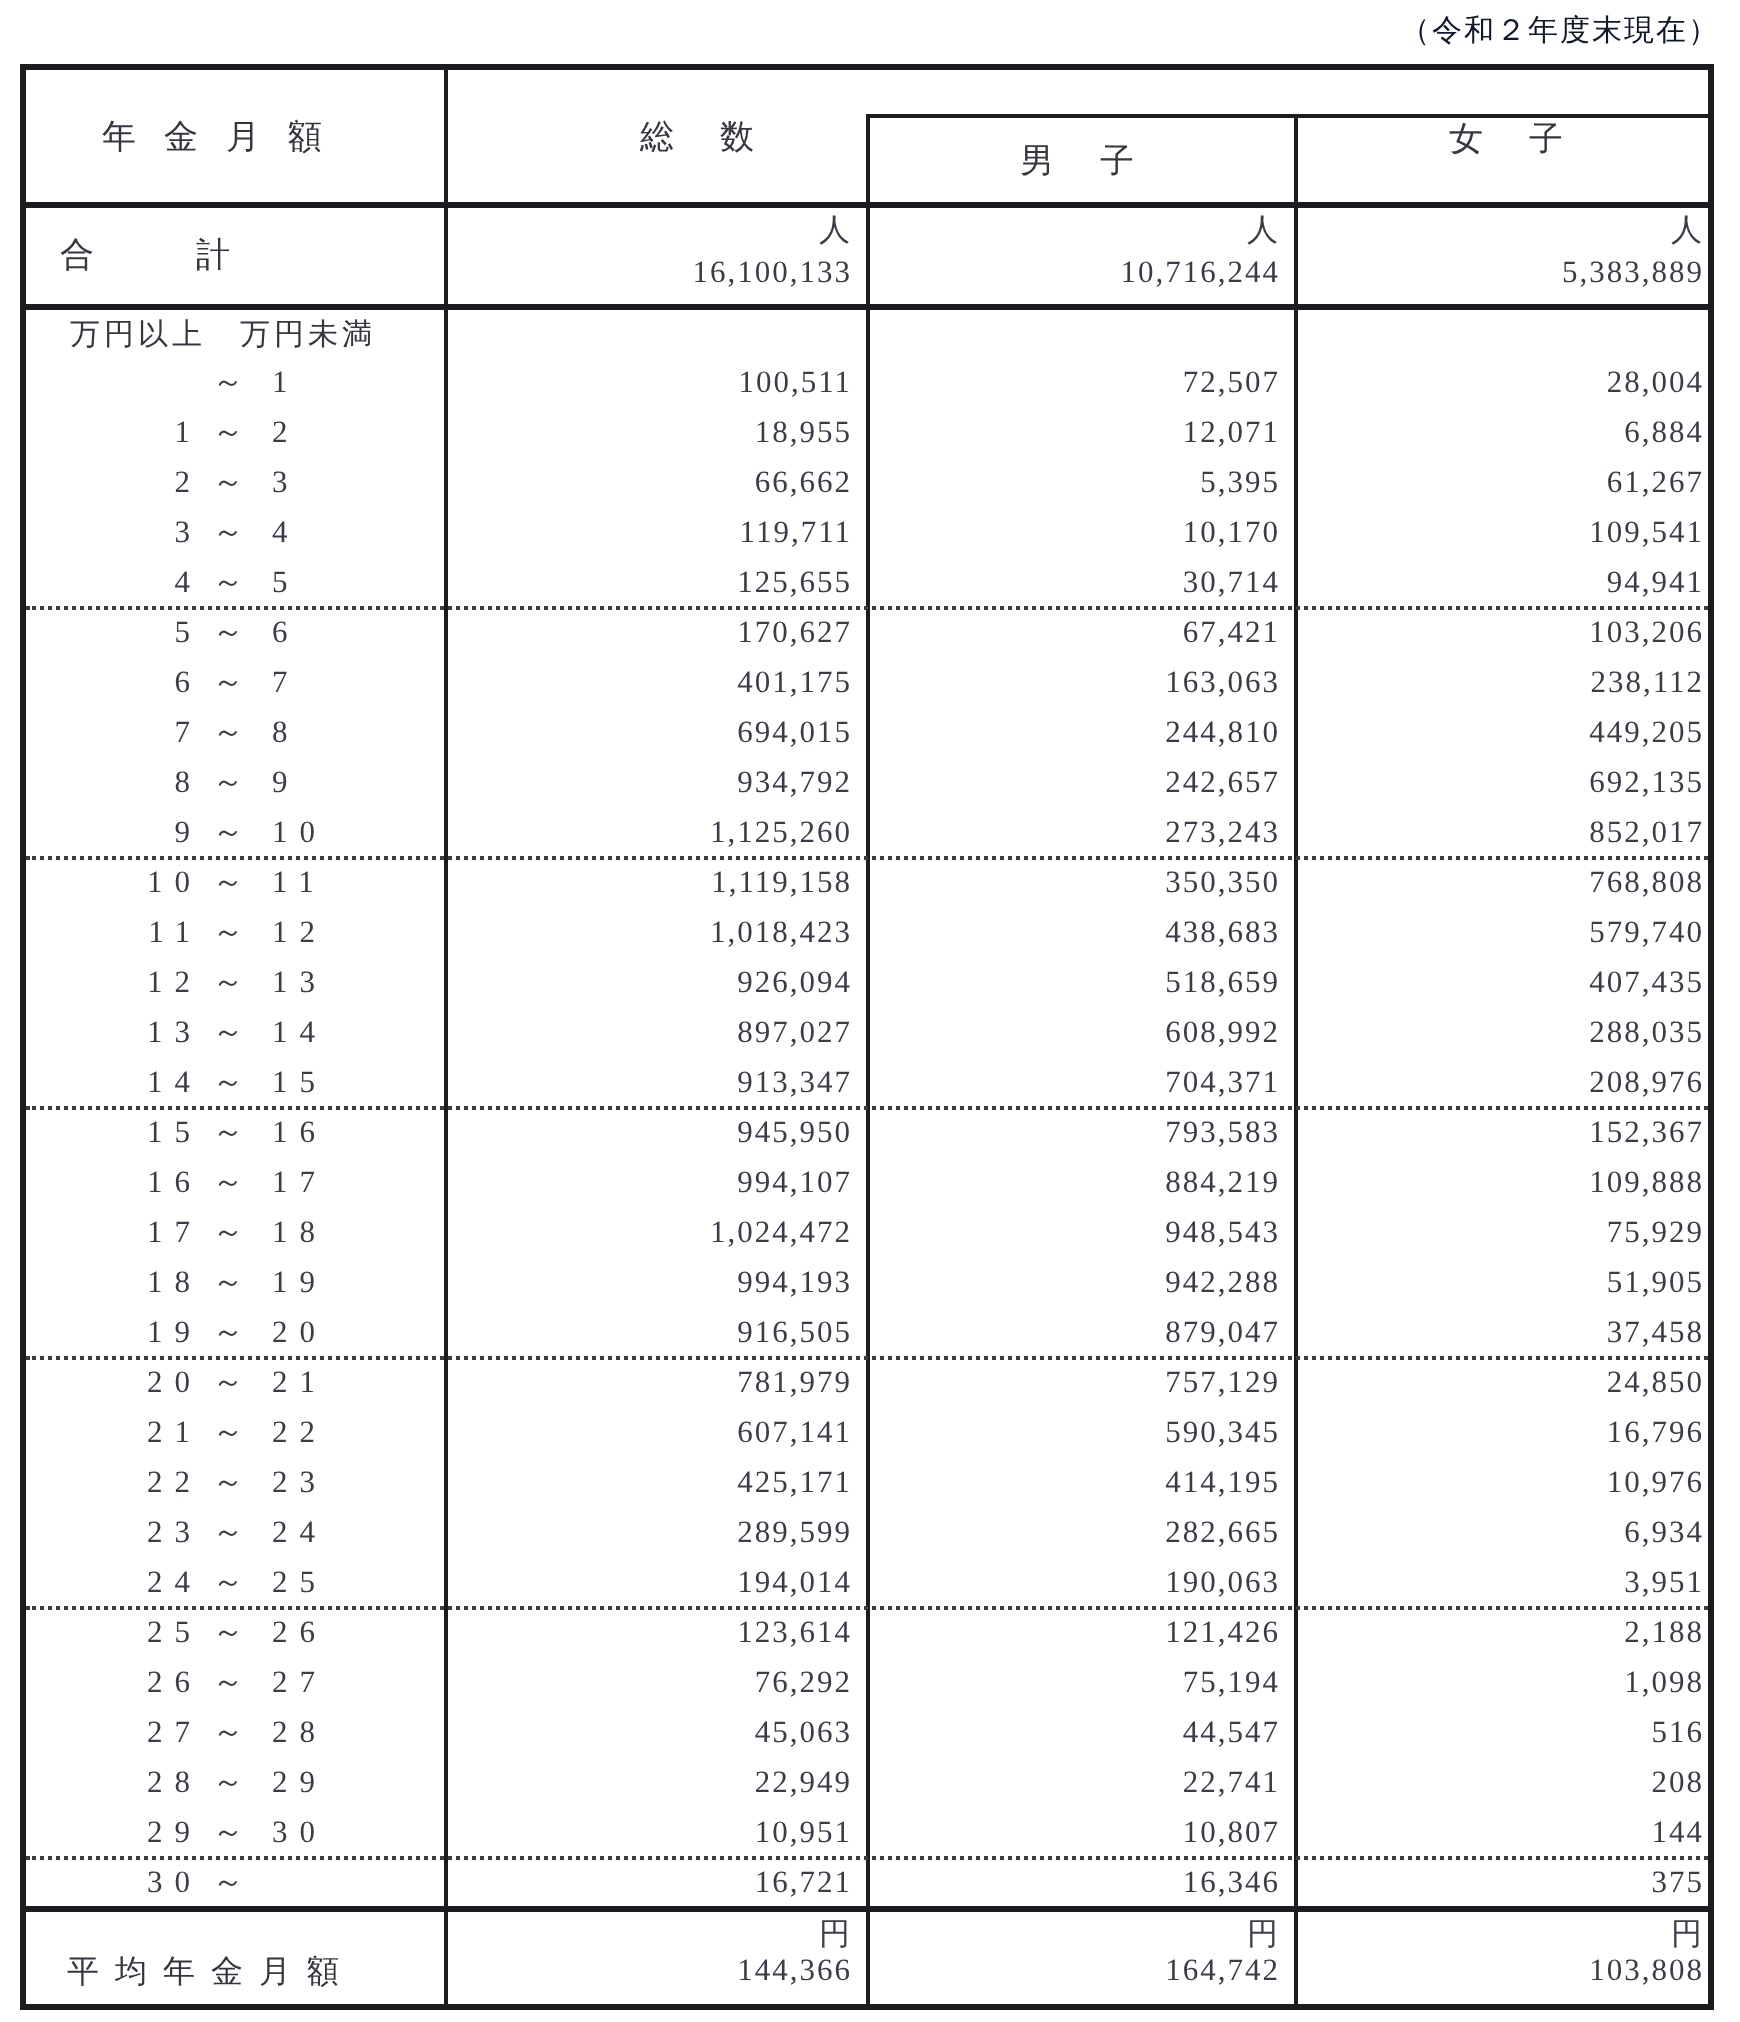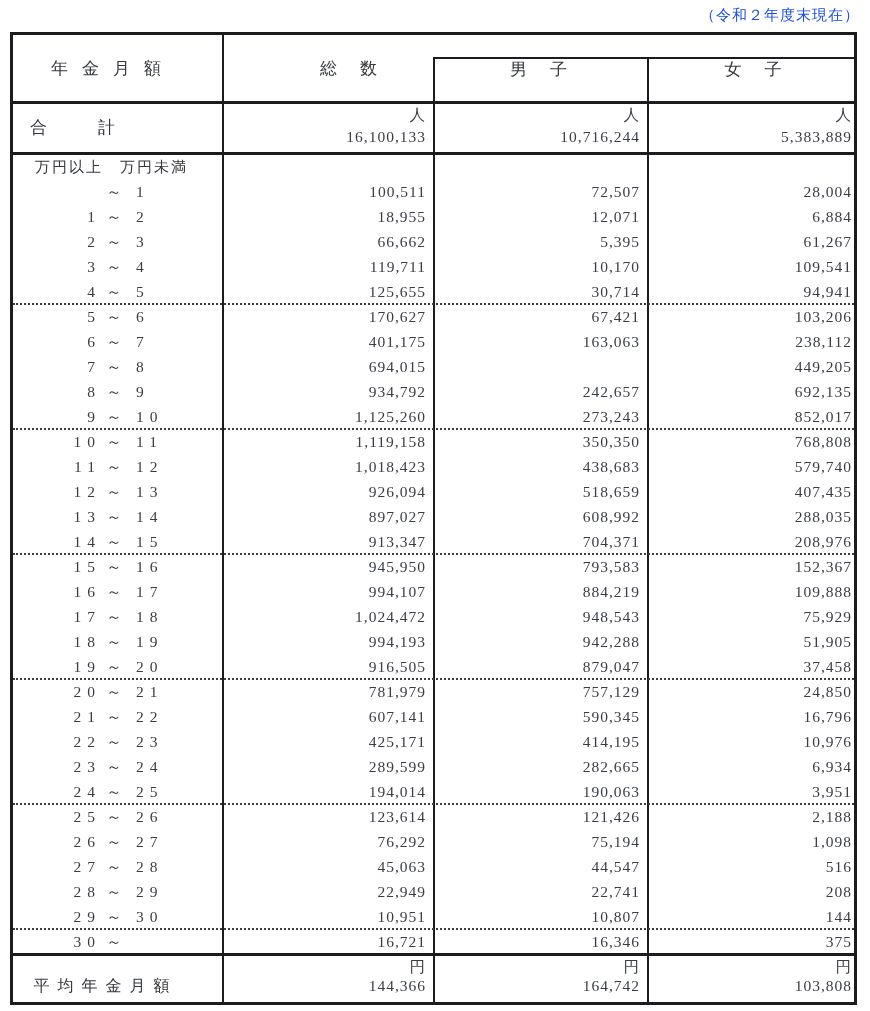--- a/index.html
+++ b/index.html
@@ -4,42 +4,42 @@
 <style>
   * { margin:0; padding:0; box-sizing:border-box; }
   html,body { background:#ffffff; }
   .page {
     position:relative; width:870px; height:1011px; background:#ffffff;
     font-family:"Liberation Serif","DejaVu Serif",serif;
     color:#3a3d48; overflow:hidden;
   }
   .caption {
     position:absolute; top:6px; right:10px; font-size:15px; letter-spacing:1px;
-    color:#1d4ed8;
+    color:#0f172a;
   }
   .tbl {
     position:absolute; left:10px; top:32px; width:847px; height:973px;
     border:3px solid #1c1c20; background:#ffffff;
   }
   
   .vline { position:absolute; width:2px; background:#1c1c20; }
   .v1 { left:209px; top:0; bottom:0; }
   .v2 { left:420px; top:22px; bottom:0; }
   .v3 { left:634px; top:22px; bottom:0; }
   .hline { position:absolute; left:0; right:0; background:#1c1c20; }
   .h-subtop { top:22px; left:420px; right:0; height:2px; }
   .h-header-bottom { top:66px; height:3px; }
   .h-total-bottom { top:117px; height:3px; }
   .h-body-bottom { top:918px; height:3px; }
   .dotline { position:absolute; left:0; right:0; height:0; border-top:2px dotted #3c3c40; }
   
   .hcell { position:absolute; text-align:center; color:#34373f; font-size:17px; }
   .th-pension { left:0; width:186px; top:22px; letter-spacing:14px; text-indent:14px; }
   .th-total   { left:211px; width:249px; top:22px; letter-spacing:3px; text-indent:3px; }
-  .th-male    { left:422px; width:207px; top:23px; letter-spacing:3px; text-indent:3px; }
+  .th-male    { left:422px; width:207px; top:34px; letter-spacing:3px; text-indent:3px; }
   .th-female  { left:636px; width:208px; top:23px; letter-spacing:3px; text-indent:3px; }
   
   .valcell { position:absolute; text-align:right; font-size:15.5px; letter-spacing:1px; white-space:nowrap; }
   .col-total  { left:211px; width:202px; }
   .col-male   { left:422px; width:205px; }
   .col-female { left:636px; width:203px; }
   
   .total-label { position:absolute; left:0; width:209px; top:81px; text-align:left;
                  font-size:17px; letter-spacing:17px; text-indent:17px; color:#34373f; }
   .unit-row-top { top:70px; }
@@ -171,20 +171,21 @@
     <div class="cell valcell col-male">163,063</div>
     <div class="cell valcell col-female">238,112</div>
   </div>
         <div class="row">
     <div class="cell rl">
       <span class="from">7</span>
       <span class="tilde">～</span>
       <span class="to">8</span>
     </div>
     <div class="cell valcell col-total">694,015</div>
+    <div class="cell valcell col-male">244,810</div>
     <div class="cell valcell col-female">449,205</div>
   </div>
         <div class="row">
     <div class="cell rl">
       <span class="from">8</span>
       <span class="tilde">～</span>
       <span class="to">9</span>
     </div>
     <div class="cell valcell col-total">934,792</div>
     <div class="cell valcell col-male">242,657</div>

